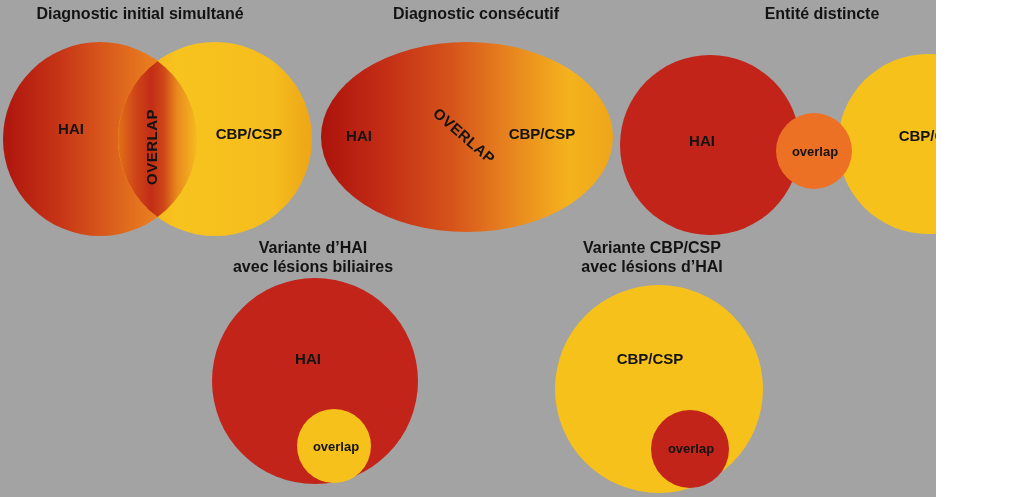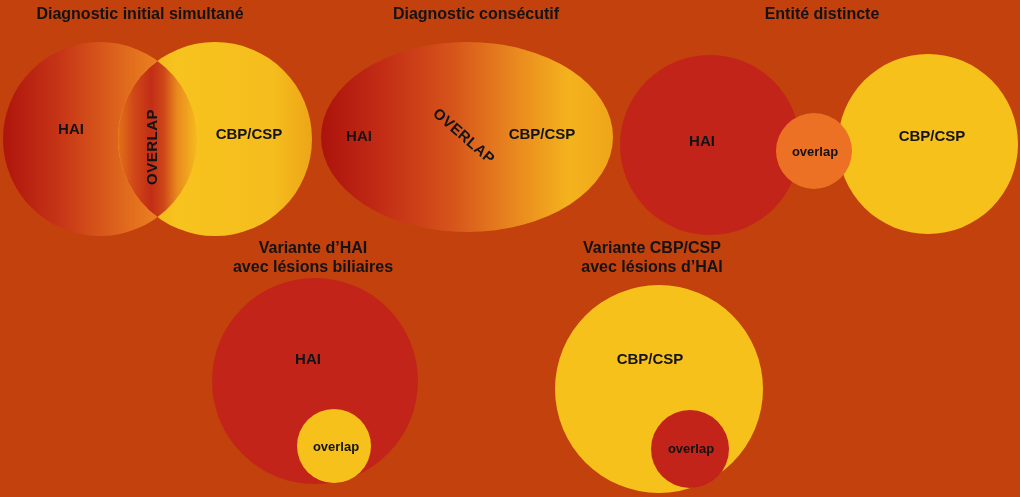--- a/index.html
+++ b/index.html
@@ -2,23 +2,23 @@
 <html><head>
 <meta charset="utf-8">
 <style>
   html, body {
     margin: 0;
     padding: 0;
     background: #ffffff;
   }
   .figure-canvas {
     position: relative;
-    width: 1020px;
+    width: 936px;
     height: 497px;
-    background: #c2410c;
+    background: #a3a3a3;
     overflow: hidden;
     font-family: "Liberation Sans", sans-serif;
   }
   svg text {
     font-family: "Liberation Sans", sans-serif;
     font-weight: 700;
     fill: #131313;
   }
   .title-text   { font-size: 16px; }
   .circle-label { font-size: 15px; }

